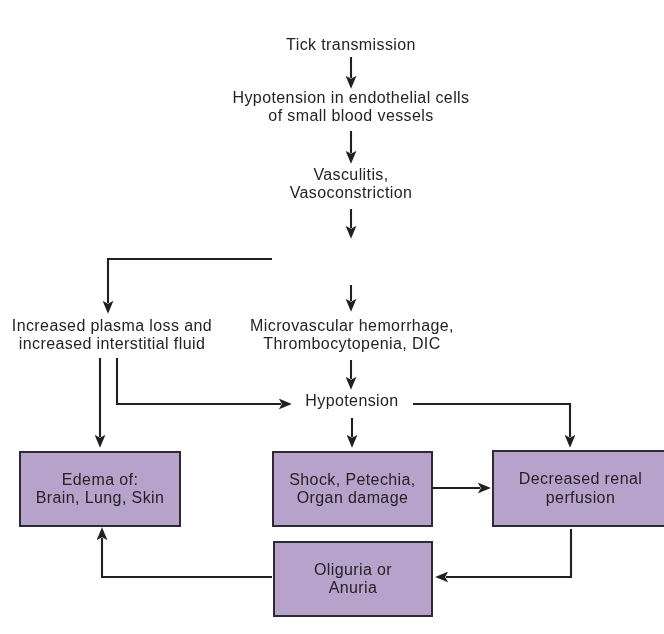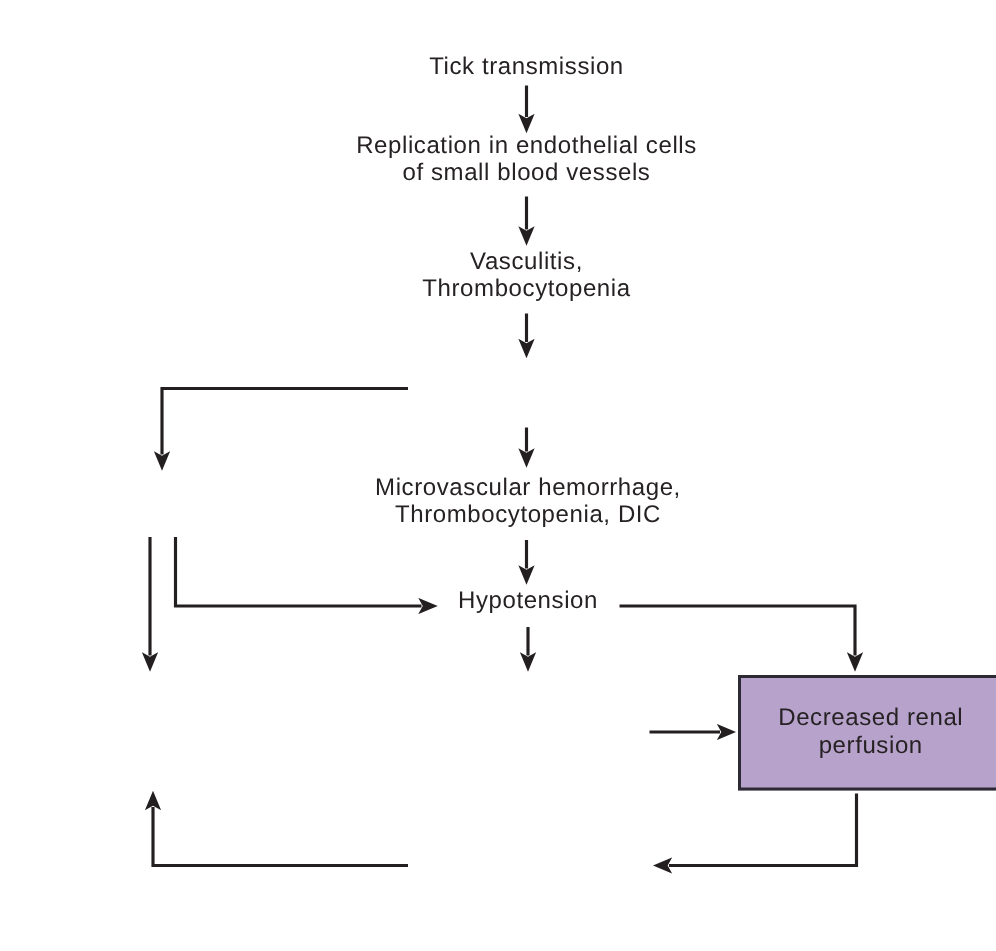--- a/index.html
+++ b/index.html
@@ -88,24 +88,32 @@
     <path d="M272,259 H108 V303" marker-end="url(#ah)"></path>
     <path d="M100,358 V437" marker-end="url(#ah)"></path>
     <path d="M117,358 V404 H281" marker-end="url(#ah)"></path>
     <path d="M413,404 H570 V437" marker-end="url(#ah)"></path>
     <path d="M433,488 H480" marker-end="url(#ah)"></path>
     <path d="M571,529 V577 H446" marker-end="url(#ah)"></path>
     <path d="M272,577 H102 V538" marker-end="url(#ah)"></path>
   </svg>
 
   <div class="txt n-tick">Tick transmission</div>
-  <div class="txt n-replication">Replication in endothelial cells
+  <div class="txt n-replication">Hypotension in endothelial cells
 of small blood vessels</div>
   <div class="txt n-vasculitis">Vasculitis,
-Thrombocytopenia</div>
+Vasoconstriction</div>
+  <div class="txt n-plasma">Increased plasma loss and
+increased interstitial fluid</div>
   <div class="txt n-hypotension">Hypotension</div>
   <div class="txt n-hemorrhage">Microvascular hemorrhage,
 Thrombocytopenia, DIC</div>
 
+  <div class="box b-edema">Edema of:
+Brain, Lung, Skin</div>
+  <div class="box b-shock">Shock, Petechia,
+Organ damage</div>
   <div class="box b-renal">Decreased renal
 perfusion</div>
+  <div class="box b-oliguria">Oliguria or
+Anuria</div>
 
 </div>
 
 </body></html>

